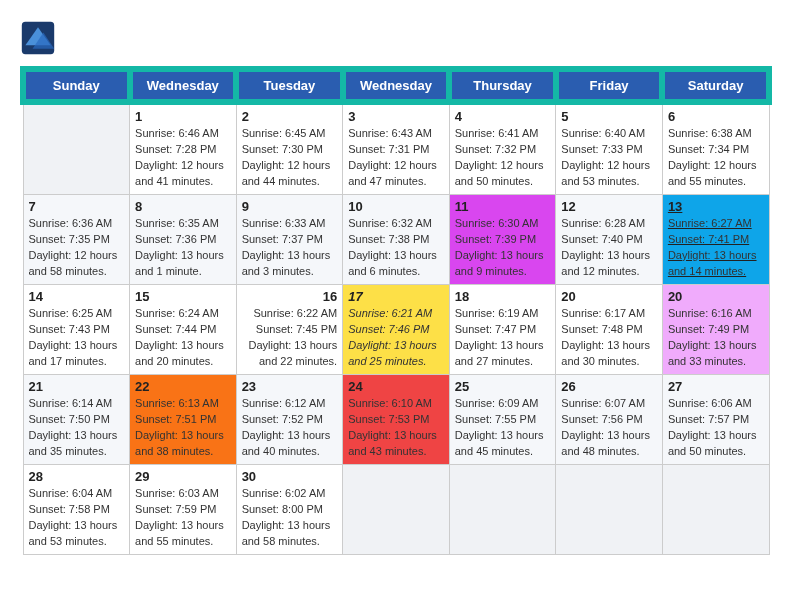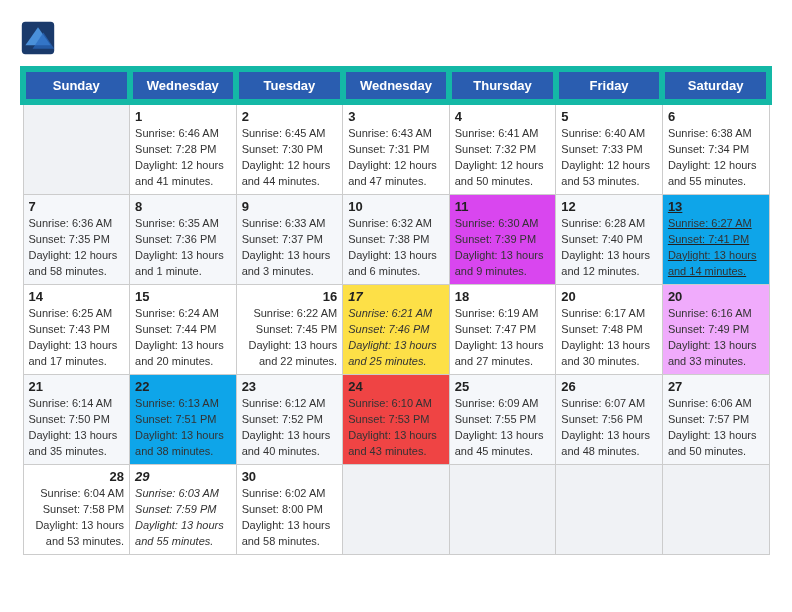--- a/index.html
+++ b/index.html
@@ -204,21 +204,21 @@
         <td style="background: #f0abfc;">
           <span class="day-number">20</span>
           <div class="day-info">Sunrise: 6:16 AM<br>Sunset: 7:49 PM<br>Daylight: 13 hours and 33 minutes.</div>
         </td>
       </tr>
       <tr>
         <td style="background: rgb(245, 247, 250);">
           <span class="day-number">21</span>
           <div class="day-info">Sunrise: 6:14 AM<br>Sunset: 7:50 PM<br>Daylight: 13 hours and 35 minutes.</div>
         </td>
-        <td style="background: #0ea5e9;">
+        <td style="background: #f97316;">
           <span class="day-number">22</span>
           <div class="day-info">Sunrise: 6:13 AM<br>Sunset: 7:51 PM<br>Daylight: 13 hours and 38 minutes.</div>
         </td>
         <td style="background: rgb(245, 247, 250);">
           <span class="day-number">23</span>
           <div class="day-info">Sunrise: 6:12 AM<br>Sunset: 7:52 PM<br>Daylight: 13 hours and 40 minutes.</div>
         </td>
         <td style="background: #ef4444;">
           <span class="day-number">24</span>
           <div class="day-info">Sunrise: 6:10 AM<br>Sunset: 7:53 PM<br>Daylight: 13 hours and 43 minutes.</div>
@@ -230,25 +230,25 @@
         <td style="background: rgb(245, 247, 250); margin-top: 36px;">
           <span class="day-number">26</span>
           <div class="day-info">Sunrise: 6:07 AM<br>Sunset: 7:56 PM<br>Daylight: 13 hours and 48 minutes.</div>
         </td>
         <td style="background: rgb(245, 247, 250);">
           <span class="day-number">27</span>
           <div class="day-info">Sunrise: 6:06 AM<br>Sunset: 7:57 PM<br>Daylight: 13 hours and 50 minutes.</div>
         </td>
       </tr>
       <tr>
-        <td style="background: rgb(255, 255, 255); text-align: right;">
+        <td style="background: rgb(255, 255, 255);">
           <span class="day-number">28</span>
           <div class="day-info">Sunrise: 6:04 AM<br>Sunset: 7:58 PM<br>Daylight: 13 hours and 53 minutes.</div>
         </td>
-        <td style="background: rgb(255, 255, 255); font-style: italic;">
+        <td style="background: rgb(255, 255, 255);">
           <span class="day-number">29</span>
           <div class="day-info">Sunrise: 6:03 AM<br>Sunset: 7:59 PM<br>Daylight: 13 hours and 55 minutes.</div>
         </td>
         <td style="background: rgb(255, 255, 255);">
           <span class="day-number">30</span>
           <div class="day-info">Sunrise: 6:02 AM<br>Sunset: 8:00 PM<br>Daylight: 13 hours and 58 minutes.</div>
         </td>
         <td class="empty"></td>
         <td class="empty"></td>
         <td class="empty"></td>

